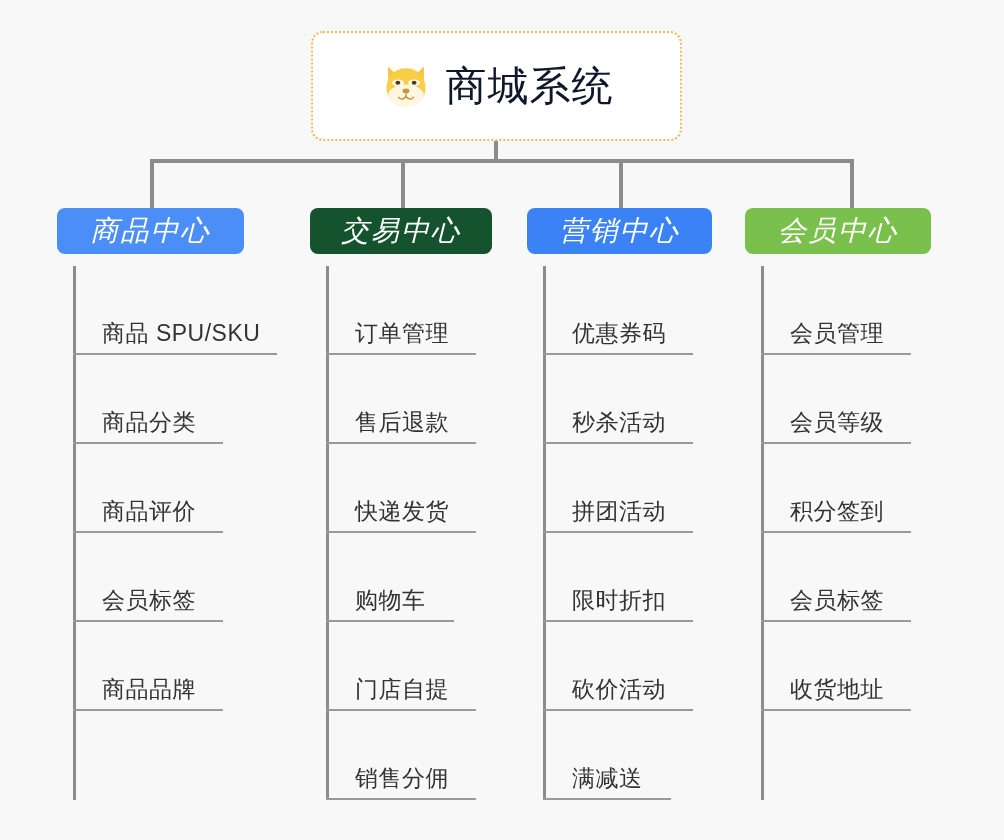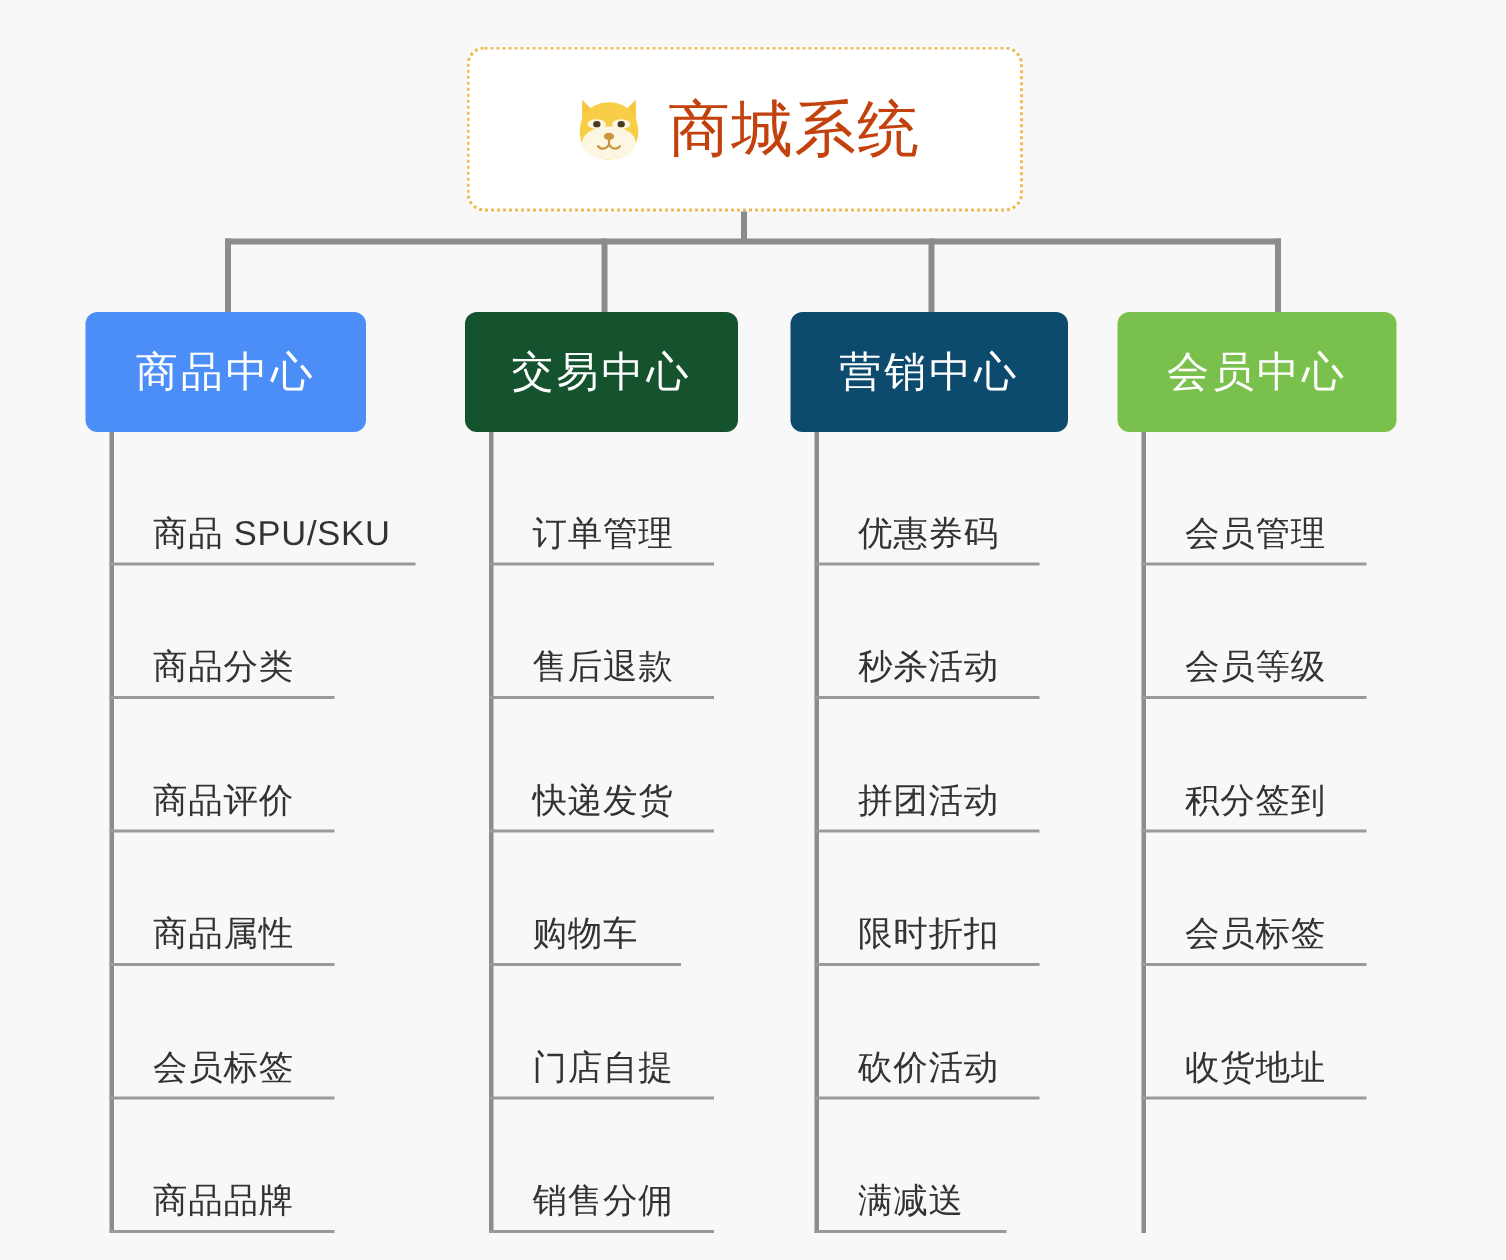--- a/index.html
+++ b/index.html
@@ -38,21 +38,21 @@
   }
   .root-icon {
     width: 52px;
     height: 52px;
     flex: 0 0 auto;
     display: block;
   }
   .root-title {
     font-size: 41px;
     line-height: 1;
-    color: #c2410c;
+    color: #0f172a;
     letter-spacing: 1px;
     white-space: nowrap;
   }
 
   
   .conn-stem {
     position: absolute;
     left: 494px;
     top: 141px;
     width: 4px;
@@ -74,35 +74,36 @@
     height: 50px;
     background: #8c8c8c;
   }
 
   
   .category {
     position: absolute;
     top: 208px;
   }
   .cat-header {
-    height: 80px;
+    height: 46px;
     border-radius: 8px;
     display: flex;
     align-items: center;
     justify-content: center;
     color: #ffffff;
     font-size: 28px;
     letter-spacing: 2px;
     box-sizing: border-box;
+    font-style: italic;
   }
 
   
   .leaf-list {
     position: relative;
-    margin-top: 0;
+    margin-top: 12px;
     padding-top: 0;
   }
   .spine {
     position: absolute;
     left: 16px;
     top: 0;
     width: 3px;
     background: #8c8c8c;
   }
   .leaf {
@@ -172,24 +173,20 @@
           </div>
           <div class="leaf">
             <span class="leaf-label">商品分类</span>
             <div class="leaf-underline" style="width: 150px;"></div>
           </div>
           <div class="leaf">
             <span class="leaf-label">商品评价</span>
             <div class="leaf-underline" style="width: 150px;"></div>
           </div>
           <div class="leaf">
-            <span class="leaf-label">商品属性</span>
-            <div class="leaf-underline" style="width: 150px;"></div>
-          </div>
-          <div class="leaf">
             <span class="leaf-label">会员标签</span>
             <div class="leaf-underline" style="width: 150px;"></div>
           </div>
           <div class="leaf">
             <span class="leaf-label">商品品牌</span>
             <div class="leaf-underline" style="width: 150px;"></div>
           </div>
         </div>
       </div>
       <div class="category" style="left: 310px; width: 182px;">
@@ -218,21 +215,21 @@
             <span class="leaf-label">门店自提</span>
             <div class="leaf-underline" style="width: 150px;"></div>
           </div>
           <div class="leaf">
             <span class="leaf-label">销售分佣</span>
             <div class="leaf-underline" style="width: 150px;"></div>
           </div>
         </div>
       </div>
       <div class="category" style="left: 527px; width: 185px;">
-        <div class="cat-header" style="background: #0c4a6e;">
+        <div class="cat-header" style="background: #3b82f6;">
           <span>营销中心</span>
         </div>
         <div class="leaf-list">
           <div class="spine" style="left: 16px; height: 534px;"></div>
           <div class="leaf">
             <span class="leaf-label">优惠券码</span>
             <div class="leaf-underline" style="width: 150px;"></div>
           </div>
           <div class="leaf">
             <span class="leaf-label">秒杀活动</span>

